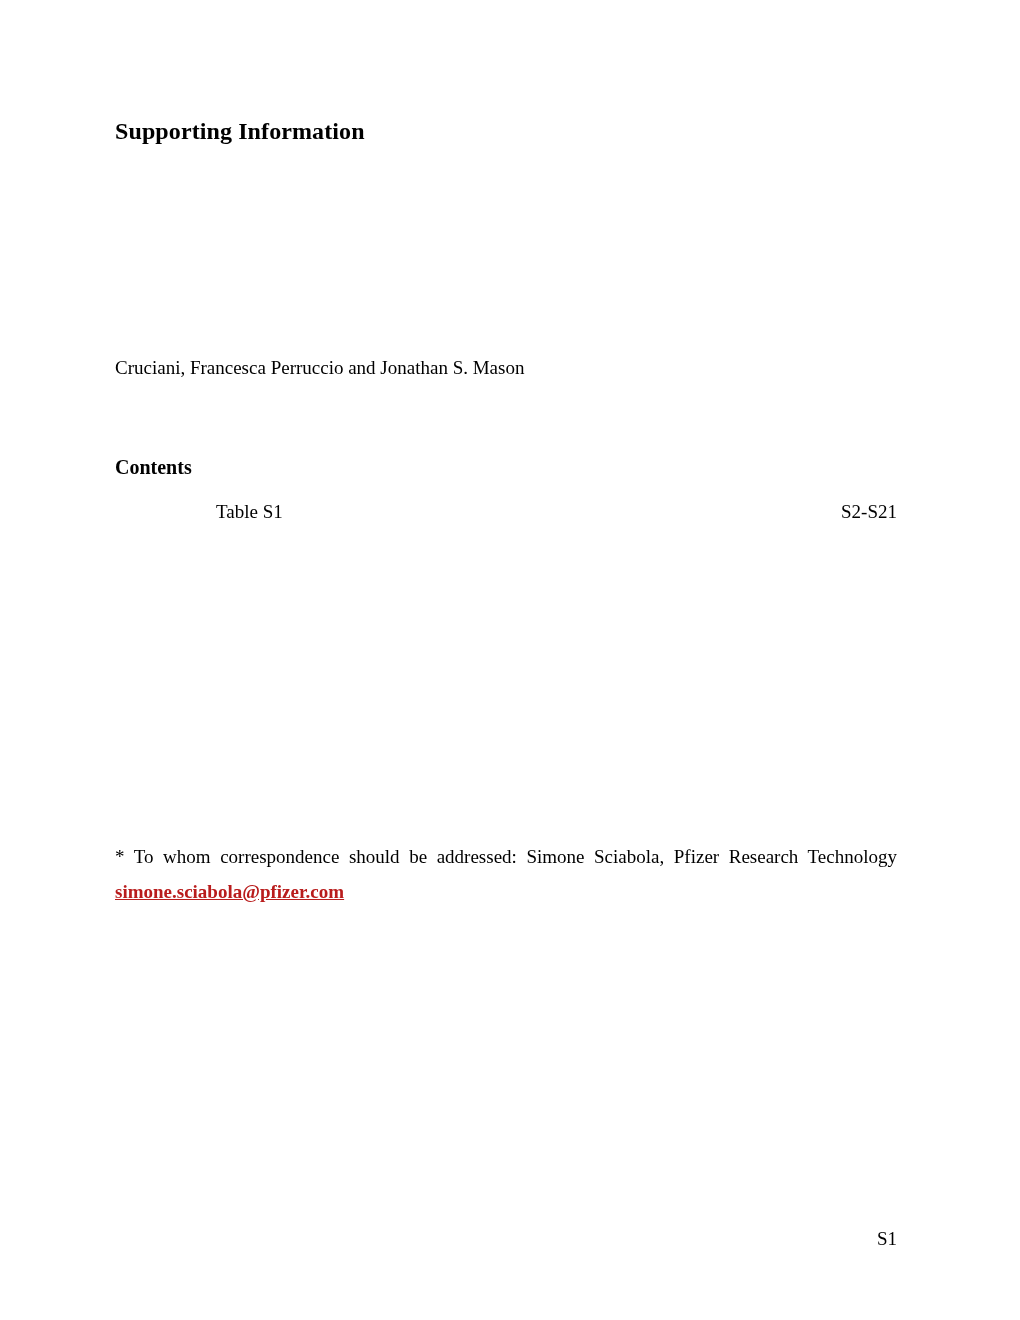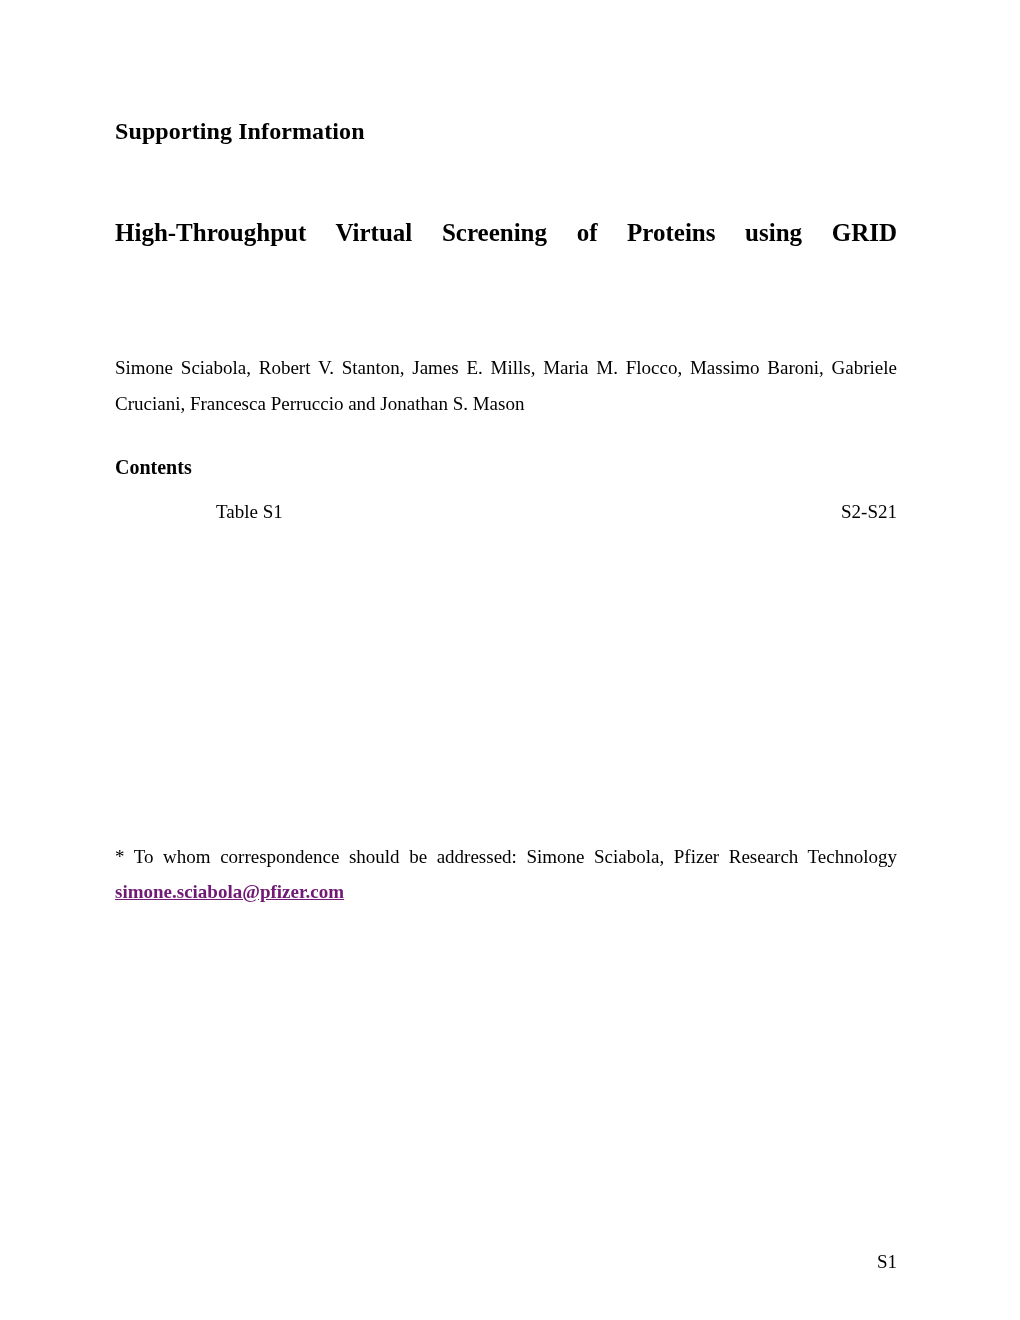--- a/index.html
+++ b/index.html
@@ -125,52 +125,49 @@
     display: block;
     text-align: justify;
     text-align-last: justify;
     -moz-text-align-last: justify;
   }
   .footnote .fn-last {
     display: block;
     text-align: left;
   }
   .email-link {
-    color: #701a75;
+    color: #b91c1c;
     font-weight: bold;
     text-decoration: underline;
     text-underline-offset: 1px;
   }
 
   
   .page-number {
     position: absolute;
     left: 0;
     top: 1228px;
     width: 782px;
     text-align: right;
     font-size: 19px;
     line-height: 1.2;
-    margin-top: 23px;
   }
 </style>
 </head>
 <body>
 
 <div class="page">
   <div class="content">
 
     <div class="si-heading">Supporting Information</div>
 
     <div class="doc-title">
-      <span class="ln1">High-Throughput Virtual Screening of Proteins using GRID</span>
     </div>
 
     <div class="authors">
-      <span class="ln1">Simone Sciabola, Robert V. Stanton, James E. Mills, Maria M. Flocco, Massimo Baroni, Gabriele</span>
       <span class="ln2">Cruciani, Francesca Perruccio and Jonathan S. Mason</span>
     </div>
 
     <div class="contents-heading">Contents</div>
 
     <div class="contents-list">
       <div class="contents-row">
         <span class="c-label">Table S1</span>
         <span class="c-pages">S2-S21</span>
       </div>

